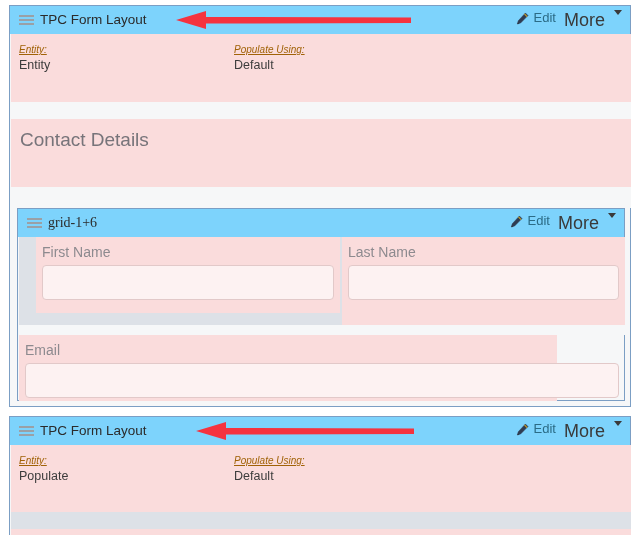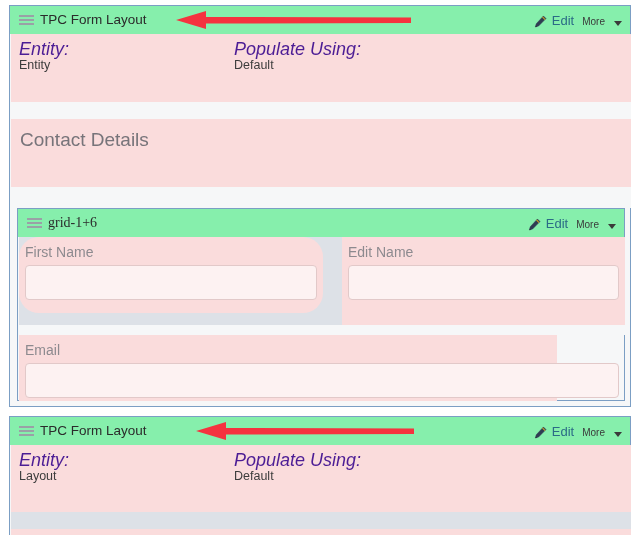--- a/index.html
+++ b/index.html
@@ -26,21 +26,21 @@
   
   .panel {
     position: relative;
     background: #f6f7f8;
     border: 1px solid #7b9ec4;
     box-sizing: border-box;
   }
 
   .panel-header {
     height: 28px;
-    background: #86efac;
+    background: #7dd3fc;
     display: flex;
     align-items: center;
     padding: 0 8px 0 9px;
     box-sizing: border-box;
     position: relative;
   }
 
   .burger {
     width: 15px;
     height: 11px;
@@ -68,41 +68,41 @@
     line-height: 1;
   }
   .panel-title.serif {
     font-family: "Liberation Serif", serif;
     font-size: 14px;
   }
 
   .header-actions {
     margin-left: auto;
     display: flex;
-    align-items: flex-end;
+    align-items: flex-start;
     gap: 5px;
     font-size: 13px;
     white-space: nowrap;
   }
   .pencil-icon {
     display: inline-block;
     width: 13px;
     height: 13px;
     position: relative;
     transform: translateY(1px);
   }
   .edit-link {
     color: #2b6b86;
     font-size: 13px;
     line-height: 1;
     cursor: pointer;
   }
   .more-link {
     color: #3a3a3a;
-    font-size: 10px;
+    font-size: 18px;
     line-height: 1;
     cursor: pointer;
     margin-left: 3px;
   }
   .caret {
     display: inline-block;
     width: 0; height: 0;
     border-left: 4.5px solid transparent;
     border-right: 4.5px solid transparent;
     border-top: 5px solid #3a3a3a;
@@ -117,23 +117,24 @@
 
   .meta-row {
     display: flex;
     padding: 8px 8px 0 8px;
     box-sizing: border-box;
   }
   .meta-col { width: 215px; }
   .meta-col:first-child { width: 215px; }
   .meta-label {
     font-style: italic;
-    color: #4c1d95;
-    font-size: 18px;
+    color: #a16207;
+    font-size: 10px;
     line-height: 15px;
+    text-decoration: underline;
   }
   .meta-value {
     color: #3c3c3c;
     font-size: 12.5px;
     line-height: 17px;
   }
 
   
   .section-heading {
     font-size: 19px;
@@ -240,27 +241,27 @@
             </svg>
           </span>
           <span class="edit-link">Edit</span>
           <span class="more-link">More</span>
           <span class="caret"></span>
         </span>
       </div>
 
       <div style="position:absolute; left:1px; top:28px; width:606px; height:88px; background:#dde1e7;">
 
-        <div class="pink" style="position:absolute; left:0px; top:0px; width:304px; height:76px;border-radius:20px;">
+        <div class="pink" style="position:absolute; left:17px; top:0px; width:304px; height:76px;">
           <div class="field-label">First Name</div>
           <input class="field-input" type="text" style="width: 292px; display: block;" placeholder="">
         </div>
 
         <div class="pink" style="position:absolute; left:323px; top:0px; width:283px; height:88px;">
-          <div class="field-label">Edit Name</div>
+          <div class="field-label">Last Name</div>
           <input class="field-input" type="text" style="width: 271px; display: block;" placeholder="">
         </div>
       </div>
 
       <div class="strip-light" style="position:absolute; left:1px; top:116px; width:606px; height:10px;"></div>
 
       <div class="pink" style="position:absolute; left:1px; top:126px; width:538px; height:66px;">
         <div class="field-label">Email</div>
         <input class="field-input" type="text" style="width: 594px; display: block;" placeholder="">
       </div>
@@ -292,21 +293,21 @@
     </div>
 
     <svg class="arrow" style="left:186px; top:2px; width:218px; height:24px;" viewBox="0 0 218 24">
       <polygon points="0,12 30,3 30,9 218,9.5 218,15 30,15.5 30,21" fill="#f5333f"></polygon>
     </svg>
 
     <div class="pink" style="position:absolute; left:1px; top:28px; width:620px; height:67px;">
       <div class="meta-row">
         <div class="meta-col">
           <div class="meta-label">Entity:</div>
-          <div class="meta-value">Layout</div>
+          <div class="meta-value">Populate</div>
         </div>
         <div class="meta-col">
           <div class="meta-label">Populate Using:</div>
           <div class="meta-value">Default</div>
         </div>
       </div>
     </div>
 
     <div class="strip-gray" style="position:absolute; left:1px; top:95px; width:620px; height:17px;"></div>
 

